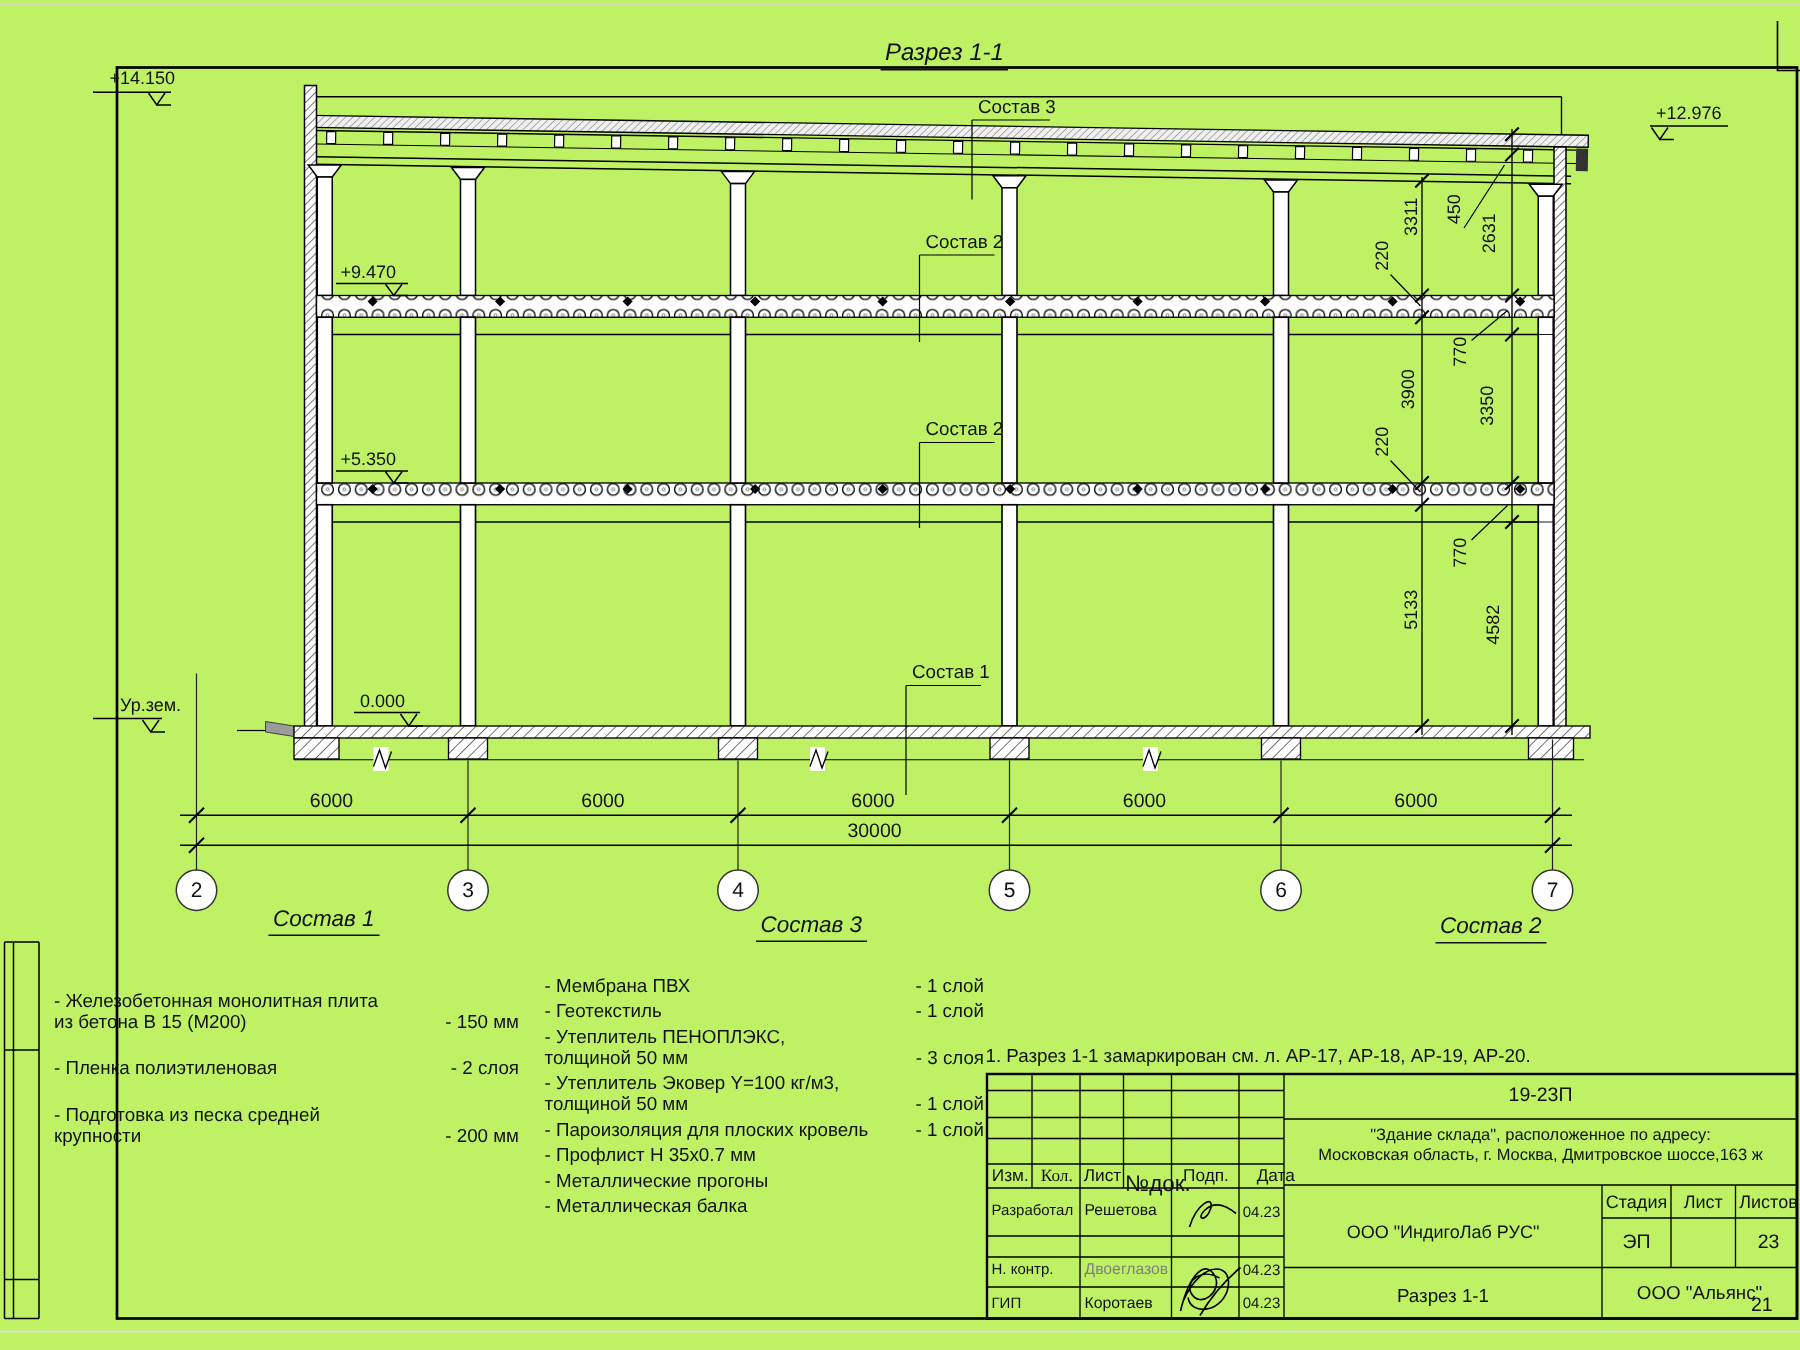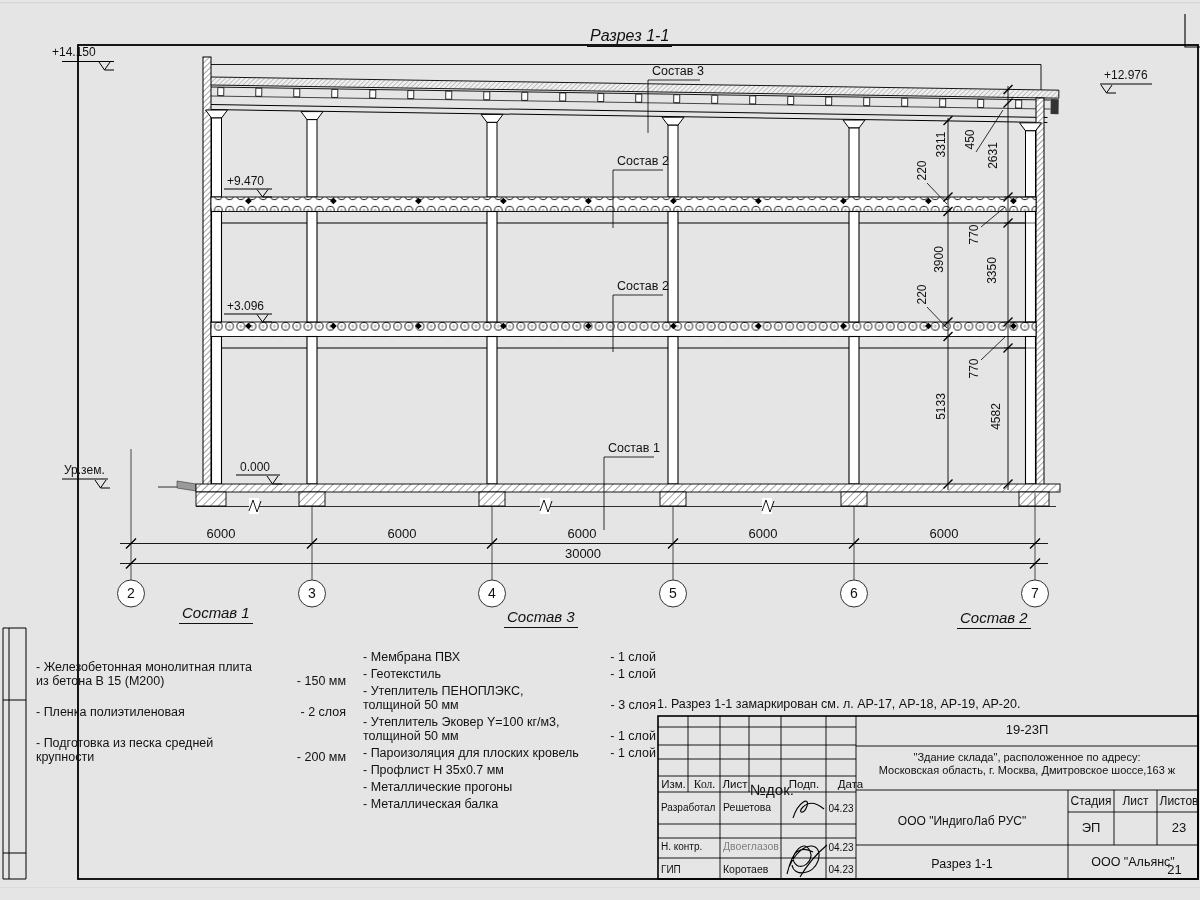--- a/index.html
+++ b/index.html
@@ -1,16 +1,16 @@
 <!DOCTYPE html>
 <html><head>
 <meta charset="utf-8">
 <style>
   html,body{margin:0;padding:0;background:#fff;}
-  .sheet{position:relative;width:1200px;height:900px;background:#e5e5e5;overflow:hidden;
+  .sheet{position:relative;width:1200px;height:900px;background:#bef264;overflow:hidden;
          font-family:"Liberation Sans",sans-serif;color:#111;}
   svg{position:absolute;left:0;top:0;}
   .t{position:absolute;white-space:nowrap;line-height:1.08;color:#111;
      font-family:"Liberation Sans",sans-serif;}
   .f11{font-size:11px}.f12{font-size:12px}.f125{font-size:12.5px}.f13{font-size:13px}
   .f14{font-size:14px}.f16{font-size:16px}
   .it{font-style:italic}
   .ul{border-bottom:1.4px solid #111;padding:0 3px 2px 3px;}
   .ctr{text-align:center}
   .rot{transform:rotate(-90deg);transform-origin:center center;width:64px;text-align:center;}
@@ -183,26 +183,26 @@
   </g>
 
   <g stroke="#000" stroke-width="1.1" fill="none">
     <path d="M793,818 C798,802 810,796 807,806 C804,815 797,813 803,807 C810,800 818,804 824,809"></path>
     <path d="M787,874 C793,849 804,839 810,851 C815,861 800,873 794,862 C790,854 801,845 813,852 M789,867 C802,838 824,842 818,861 C813,875 794,877 792,865 M800,877 C810,860 821,850 827,845"></path>
   </g>
 </svg>
 
 <div class="t f16 it ul" style="left:587px;top:27px;">Разрез 1-1</div>
 
-<div class="t f12" style="left:52px;top:46px;">+14.150</div>
+<div class="t f12" style="left:73px;top:46px;">+14.150</div>
 <div class="t f12" style="left:1104px;top:69px;">+12.976</div>
 <div class="t f12" style="left:227px;top:175px;">+9.470</div>
-<div class="t f12" style="left:227px;top:300px;">+3.096</div>
+<div class="t f12" style="left:227px;top:300px;">+5.350</div>
 <div class="t f12" style="left:240px;top:461px;">0.000</div>
-<div class="t f12" style="left:64px;top:464px;">Ур.зем.</div>
+<div class="t f12" style="left:80px;top:464px;">Ур.зем.</div>
 
 <div class="t f125" style="left:652px;top:65px;">Состав 3</div>
 <div class="t f125" style="left:617px;top:155px;">Состав 2</div>
 <div class="t f125" style="left:617px;top:280px;">Состав 2</div>
 <div class="t f125" style="left:608px;top:442px;">Состав 1</div>
 
 <div class="t f13 ctr" style="left:191px;top:527px;width:60px;">6000</div>
 <div class="t f13 ctr" style="left:372px;top:527px;width:60px;">6000</div>
 <div class="t f13 ctr" style="left:552px;top:527px;width:60px;">6000</div>
 <div class="t f13 ctr" style="left:733px;top:527px;width:60px;">6000</div>

